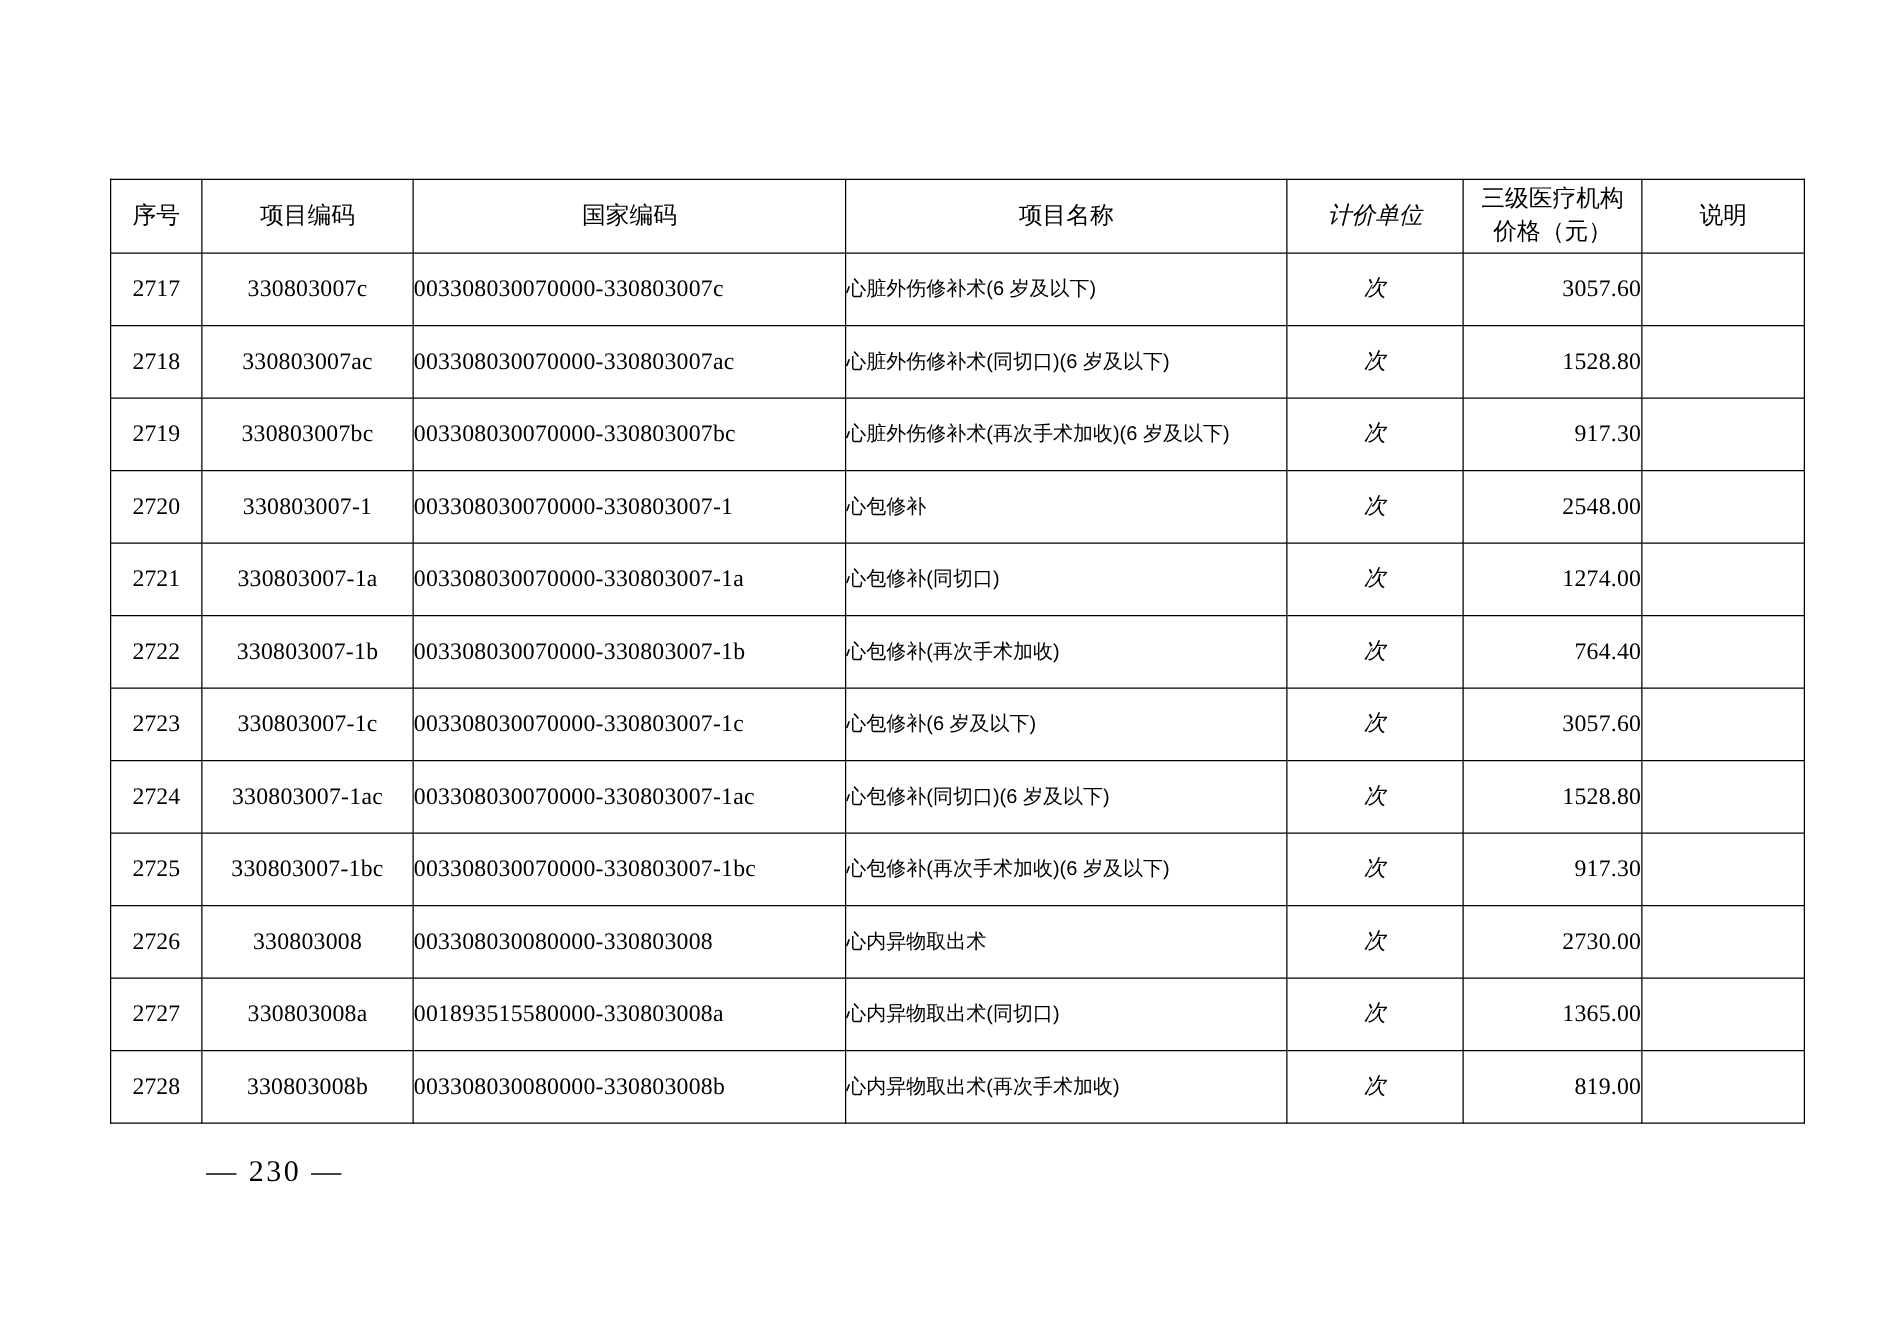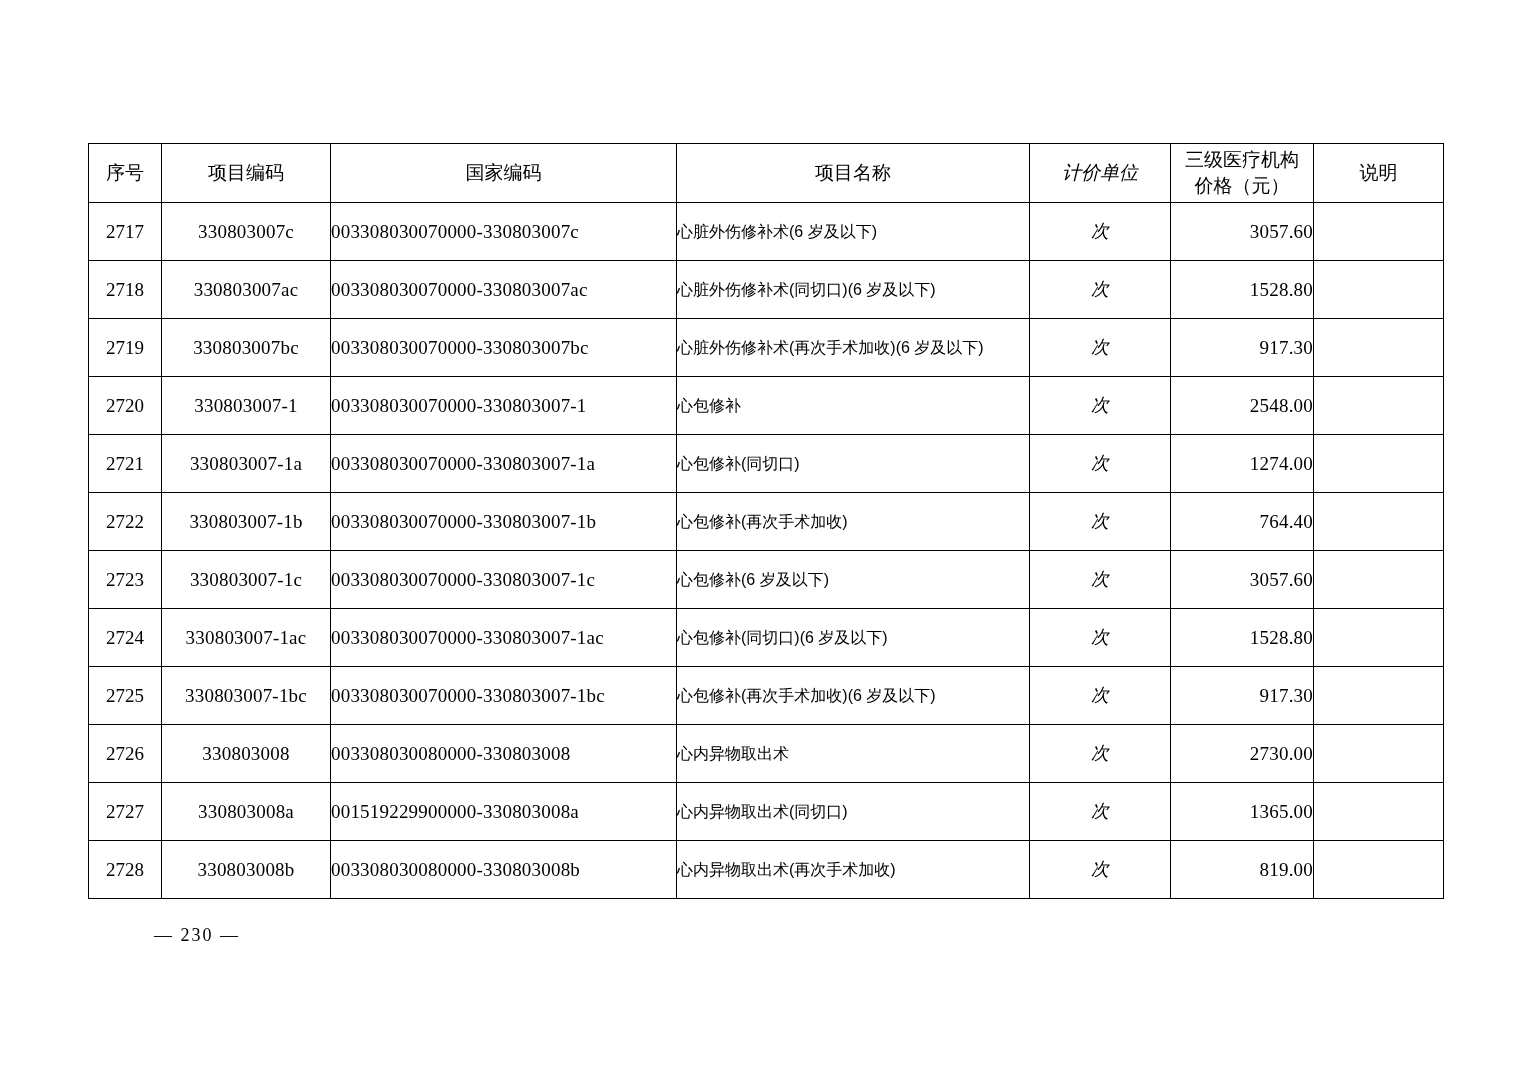--- a/index.html
+++ b/index.html
@@ -67,23 +67,23 @@
   }
   thead th {
     font-family: "DejaVu Serif", "Liberation Serif", serif;
   }
   td.c-unit {
     font-family: "DejaVu Serif", "Liberation Serif", serif;
     font-size: 18px;
   }
   .page-number {
     position: absolute;
-    left: 154px;
+    left: 165px;
     top: 925px;
-    font-size: 18px;
+    font-size: 24px;
     font-family: "Liberation Serif", "DejaVu Serif", serif;
     letter-spacing: 2px;
   }
 </style>
 </head>
 <body>
 
 <div class="page">
 
   <table class="price-table">
@@ -188,21 +188,21 @@
           <td class="c-code">330803008</td>
           <td class="c-natcode">003308030080000-330803008</td>
           <td class="c-name">心内异物取出术</td>
           <td class="c-unit">次</td>
           <td class="c-price">2730.00</td>
           <td class="c-note"></td>
         </tr>
         <tr>
           <td class="c-seq">2727</td>
           <td class="c-code">330803008a</td>
-          <td class="c-natcode">001519229900000-330803008a</td>
+          <td class="c-natcode">001893515580000-330803008a</td>
           <td class="c-name">心内异物取出术(同切口)</td>
           <td class="c-unit">次</td>
           <td class="c-price">1365.00</td>
           <td class="c-note"></td>
         </tr>
         <tr>
           <td class="c-seq">2728</td>
           <td class="c-code">330803008b</td>
           <td class="c-natcode">003308030080000-330803008b</td>
           <td class="c-name">心内异物取出术(再次手术加收)</td>

